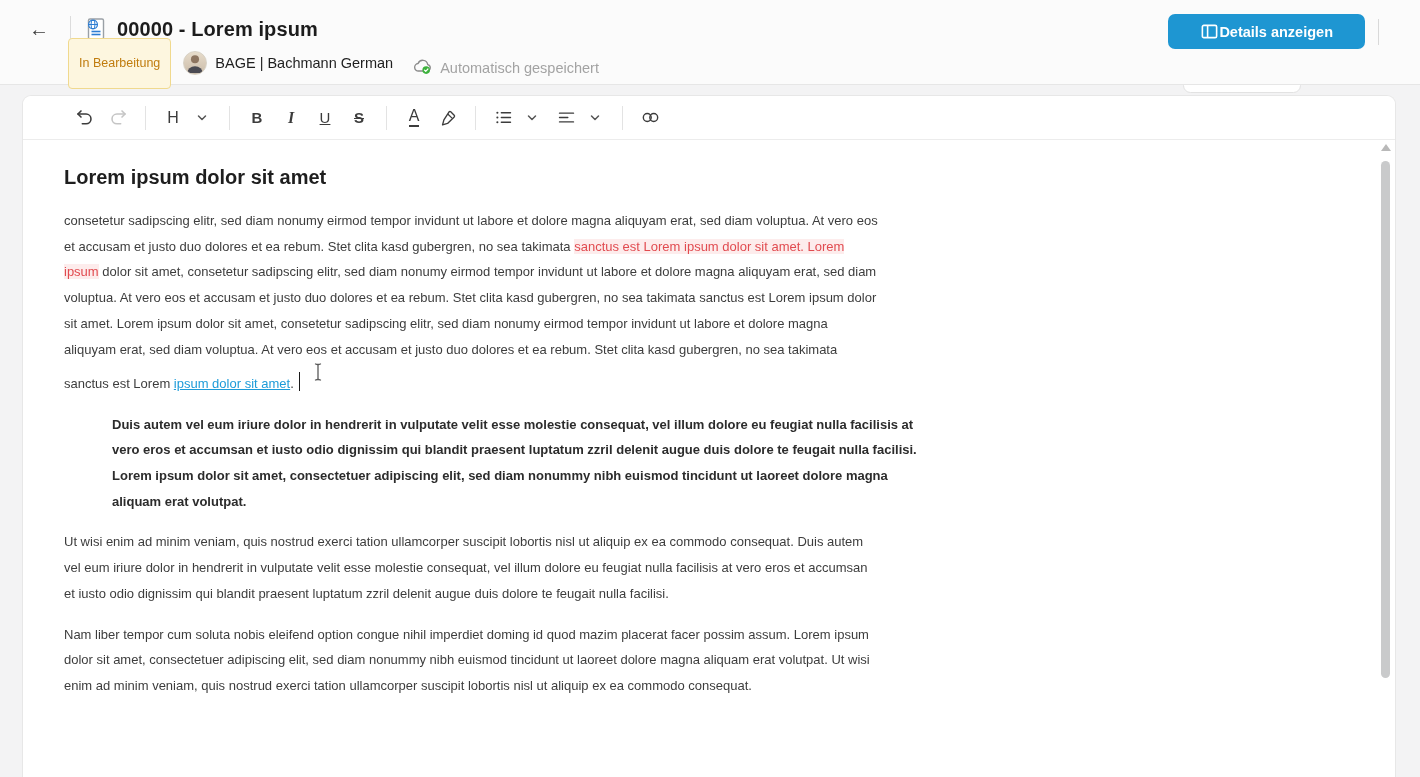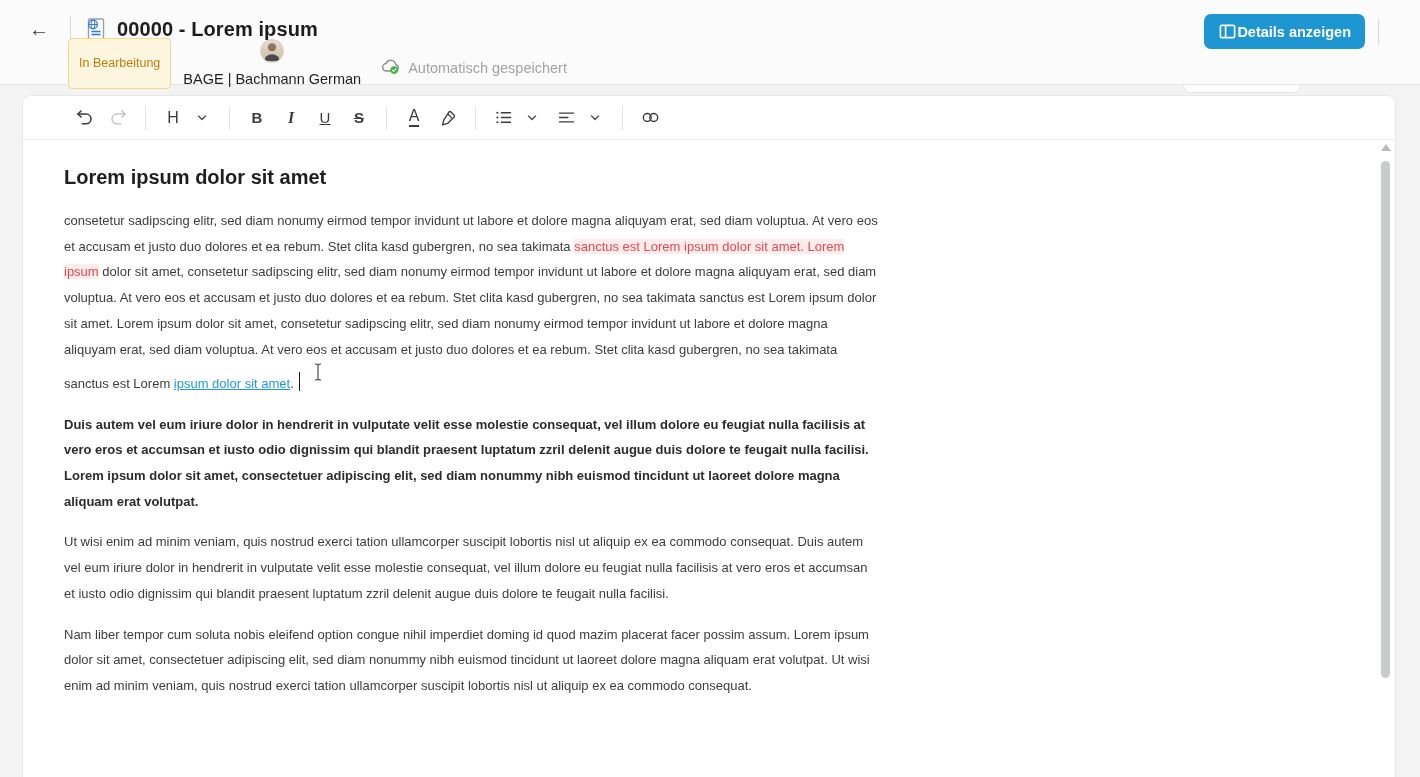--- a/index.html
+++ b/index.html
@@ -24,36 +24,36 @@
   }
   .hdr-vdiv { width:1px; height:26px; background:#dcdcdc; margin:0 13px 0 16px; }
   .doc-icon { display:inline-flex; margin-right:9px; }
   .page-title { font-size:20px; font-weight:700; color:#1c1c1c; letter-spacing:.1px; }
 
   .hdr-row2 { display:flex; align-items:center; margin-left:44px; height:26px; gap:12px; }
   .status-badge {
     background:#fdf6df; border:1px solid #f0d98e; color:#c07c0e;
     font-size:12.5px; padding:17px 10px; border-radius:4px; line-height:1.2;
   }
-  .author-wrap { display:flex; align-items:center; gap:8px;flex-direction:column; }
+  .author-wrap { display:flex; align-items:center; gap:8px; }
   .avatar {
     width:24px; height:24px; border-radius:50%; overflow:hidden;
     background:linear-gradient(180deg,#e7dccb 0%,#cbbca9 100%);
     display:inline-flex; align-items:flex-end; justify-content:center;
     border:1px solid #d8d2c6;
   }
   .author-name { font-size:14.5px; color:#1f1f1f; }
   .autosave-wrap { display:flex; align-items:center; gap:7px; margin-left:8px;margin-top:9px; }
   .autosave-text { font-size:14.5px; color:#a3a3a3; }
 
   .hdr-actions { position:absolute; top:14px; right:28px; display:flex; align-items:center; }
   .btn {
     display:inline-flex; align-items:center; height:35px;
     border-radius:7px; font-size:14.5px; font-weight:700; cursor:pointer;
-    padding:0 14px; border:none; font-family:inherit;
+    padding:0 32px; border:none; font-family:inherit;
   }
   .btn-details { background:#1e96d2; color:#fff; }
   .actions-vdiv { width:1px; height:26px; background:#d9d9d9; margin:0 13px; }
   .btn-publish { background:#fff; color:#222; border:1px solid #3f3f3f; margin-right:11px; }
   .btn-discard { background:#f2484d; color:#fff; }
 
   
   .collapsed-panel {
     position:absolute; left:1183px; top:78px; width:118px; height:15px;
     background:#fff; border:1px solid #e2e2e2; border-radius:9px; z-index:1;
@@ -85,21 +85,21 @@
 
   
   .doc-content {
     padding:26px 0 0 41px; width:862px; cursor:text;
   }
   .doc-title { font-size:20px; font-weight:700; color:#1e1e1e; margin-bottom:19px; }
   .doc-content p {
     font-size:13px; line-height:25.7px; color:#3d3d3d; margin-bottom:15px;
     width:814px;
   }
-  .doc-content p.bold { font-weight:700; color:#2c2c2c; }
+  .doc-content p.bold { font-weight:700; color:#2c2c2c;margin-left:48px; }
   .red-highlight { color:#e14b50; background:#fdecec; }
   .doc-link { color:#1d9bd8; text-decoration:underline; cursor:pointer; }
   .caret {
     display:inline-block; width:1.5px; height:19px; background:#1a1a1a;
     vertical-align:text-bottom; margin-left:5px;
   }
   .ibeam { display:inline-block; margin-left:13px; vertical-align:text-bottom; }
 
   
   .scrollbar { position:absolute; top:46px; right:3px; bottom:0; width:12px; }

